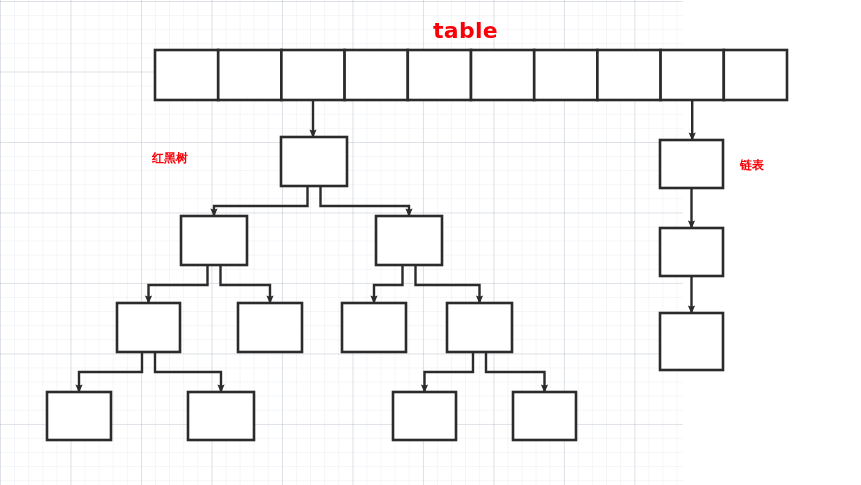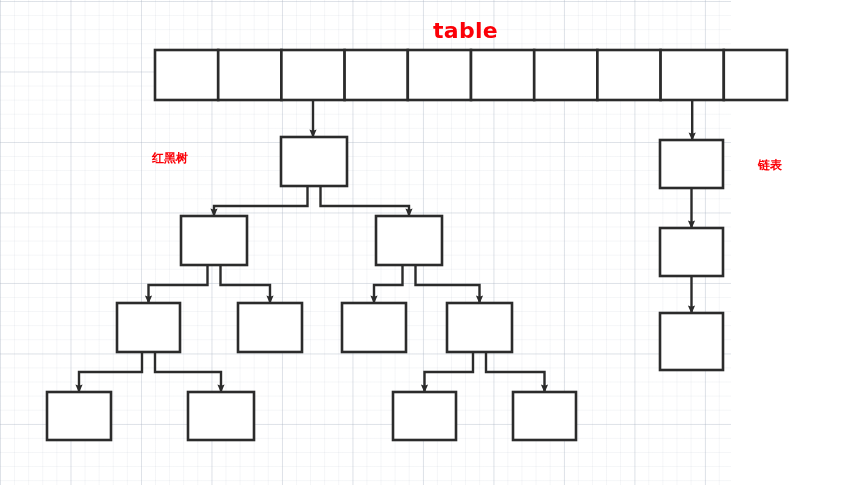--- a/index.html
+++ b/index.html
@@ -23,21 +23,20 @@
       linear-gradient(to right, rgba(170,180,195,0.30) 1px, transparent 1px),
       linear-gradient(to bottom, rgba(170,180,195,0.30) 1px, transparent 1px),
       linear-gradient(to right, rgba(190,198,210,0.16) 1px, transparent 1px),
       linear-gradient(to bottom, rgba(190,198,210,0.16) 1px, transparent 1px);
     background-size:
       70.5px 70.5px,
       70.5px 70.5px,
       14.1px 14.1px,
       14.1px 14.1px;
     background-position: 0px 1px, 0px 1px, 0px 1px, 0px 1px;
-    padding-left: 48px;
   }
   #svg-layer {
     position: absolute;
     top: 0;
     left: 0;
     width: 861px;
     height: 485px;
   }
   .label {
     position: absolute;
@@ -114,15 +113,15 @@
         <rect x="660" y="140" width="63" height="48" fill="#ffffff" stroke="#2b2b2b" stroke-width="2.6"></rect>
         <rect x="660" y="228" width="63" height="48" fill="#ffffff" stroke="#2b2b2b" stroke-width="2.6"></rect>
         <rect x="660" y="313" width="63" height="57" fill="#ffffff" stroke="#2b2b2b" stroke-width="2.6"></rect>
       </g>
   </svg>
 
   <div class="label label-title" style="left:433px; top:20px;">table</div>
 
   <div class="label label-cn" style="left:152px; top:152px;">红黑树</div>
 
-  <div class="label label-cn" style="left:758px; top:159px;">链表</div>
+  <div class="label label-cn" style="left:740px; top:159px;">链表</div>
 
 </div>
 
 </body></html>

